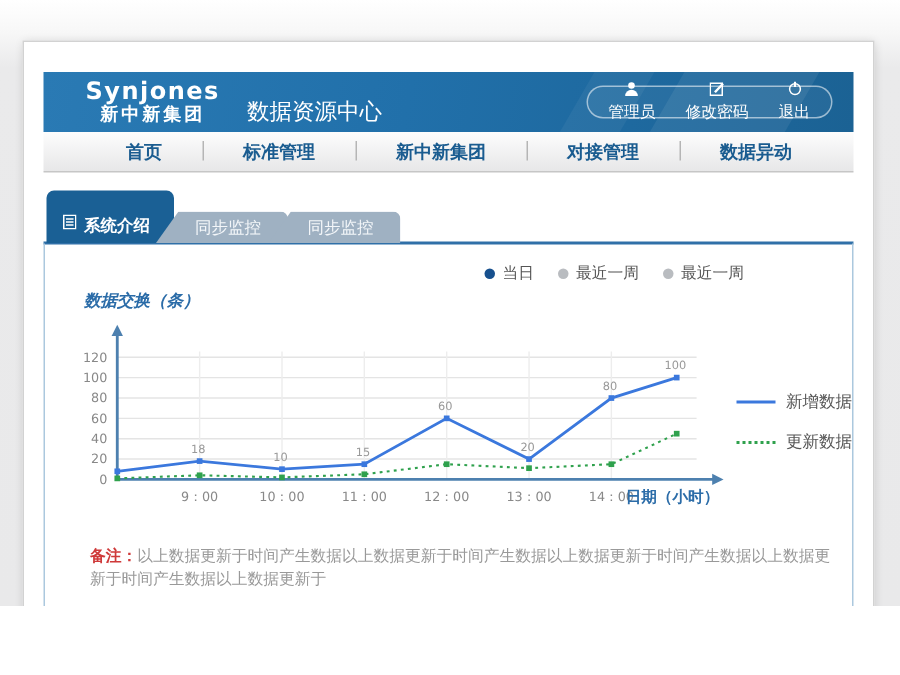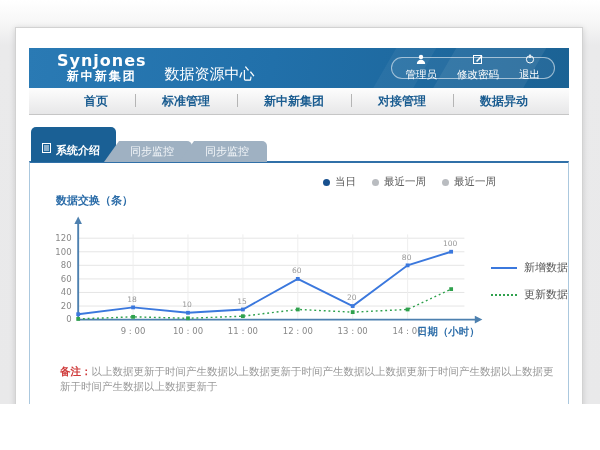--- a/index.html
+++ b/index.html
@@ -44,21 +44,21 @@
                   border-radius:0 5px 0 0; margin-left:-12px; }
   .tab-inactive.t2 { margin-left:-13px; }
   .panel { position:relative; height:270px; background:#fff;
            border:1px solid #abc8de; border-top:2px solid #3070a8; margin-top:-1px; }
   
   .radios { position:absolute; top:12px; right:72px; display:flex; gap:16px;align-items:flex-end; }
   .radio { display:flex; align-items:center; gap:5px; font-size:10.5px; color:#555; cursor:pointer; }
   .dot { width:7px; height:7px; border-radius:50%; background:#b9bcc0; }
   .dot.sel { background:#17508e; }
   
-  .y-title { margin:30px 0 0 26px; color:#2b6ca8; font-size:11px; font-weight:bold; }
+  .y-title { margin:30px 0 0 26px; color:#2b6ca8; font-size:11px; font-weight:bold;font-style:italic; }
   .chart-row { display:flex; margin:2px 0 0 16px; }
   .legend-col { display:flex; flex-direction:column; gap:12px; margin-top:50px; margin-left:2px; }
   .leg-item { display:flex; align-items:center; gap:7px; font-size:11px; color:#555; cursor:pointer; white-space:nowrap; }
   .leg-line { width:26px; height:0; }
   svg .tick { font-size:9px; fill:#888; }
   svg .dlabel { font-size:8px; fill:#999; }
   svg .xtitle { font-size:11px; fill:#2b6ca8; font-weight:bold; }
   
   .note { margin:20px 14px 0 30px; font-size:10.5px; color:#999; line-height:1.4; }
   .note-prefix { color:#cf3a3a; font-weight:bold; }

